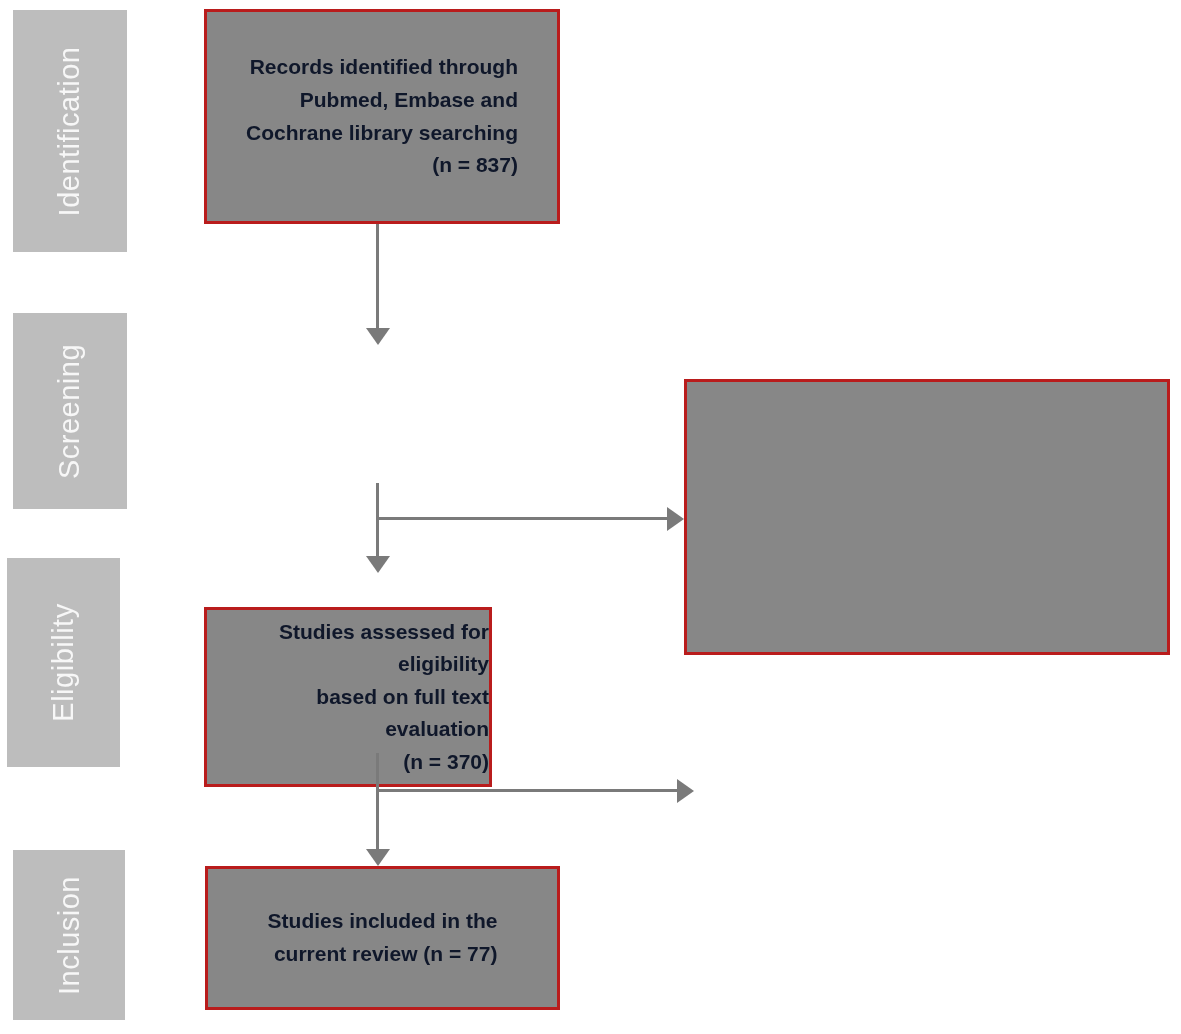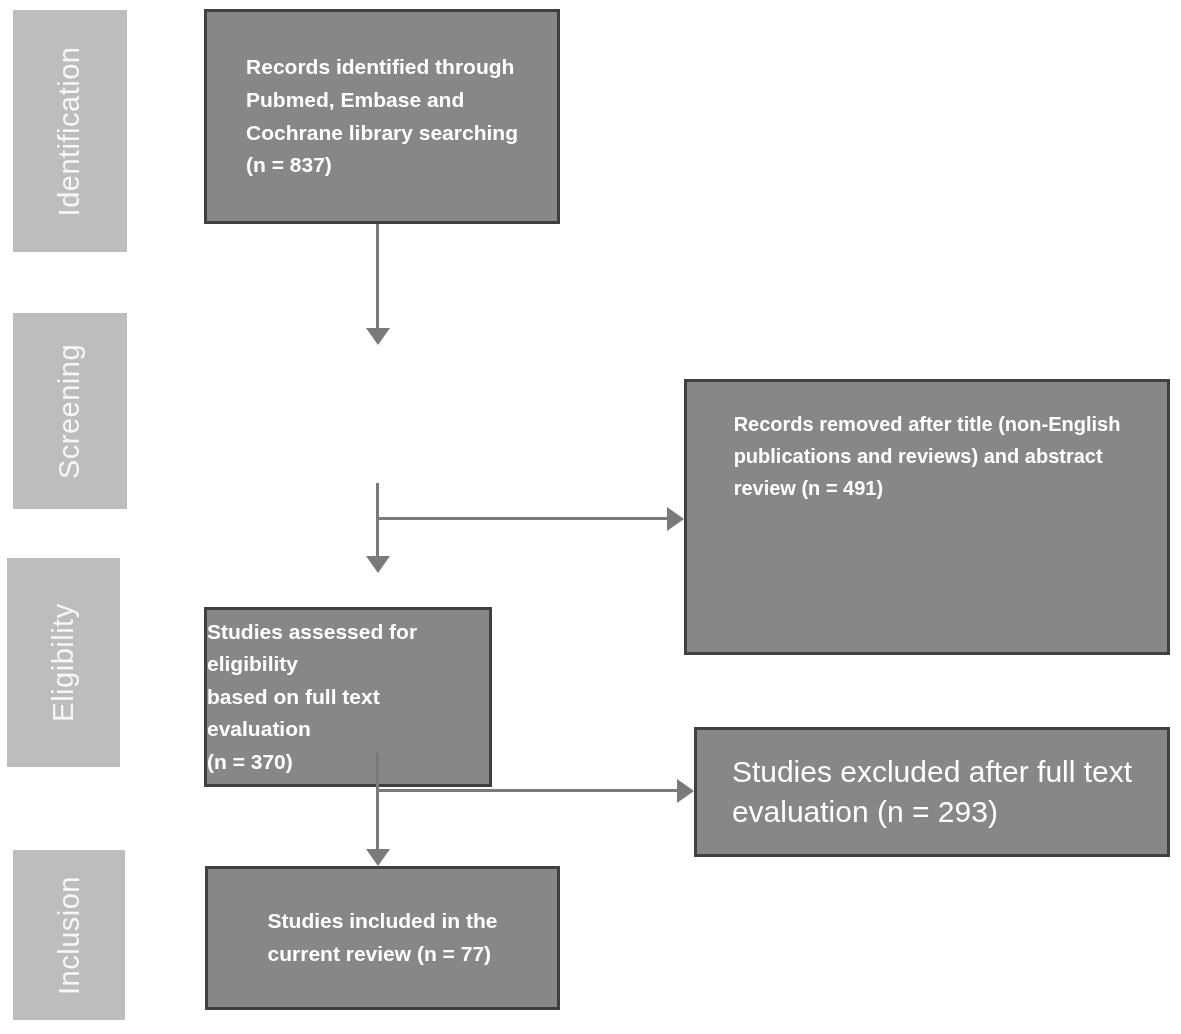--- a/index.html
+++ b/index.html
@@ -33,26 +33,26 @@
   }
   .stage-identification { left: 13px; top: 10px;  width: 114px; height: 242px; }
   .stage-screening      { left: 13px; top: 313px; width: 114px; height: 196px; }
   .stage-eligibility    { left: 7px;  top: 558px; width: 113px; height: 209px; }
   .stage-inclusion      { left: 13px; top: 850px; width: 112px; height: 170px; }
 
   
   .fbox {
     position: absolute;
     background: #878787;
-    border: 3px solid #404040;
-    color: #ffffff;
+    border: 3px solid #b91c1c;
+    color: #0f172a;
     display: flex;
     align-items: center;
     justify-content: center;
-    text-align: left;
+    text-align: right;
   }
   .fbox .box-text {
     white-space: pre-line;
     font-size: 21px;
     font-weight: 700;
     line-height: 1.55;
   }
   .box-identified { left: 204px; top: 9px;   width: 356px; height: 215px; }
   .box-screened   { left: 203px; top: 345px; width: 352px; height: 138px; }
   .box-eligible   { left: 204px; top: 607px; width: 288px; height: 180px; }
@@ -126,27 +126,20 @@
     <div class="box-text">Studies assessed for eligibility
 based on full text evaluation
 (n = 370)</div>
   </div>
   <div class="fbox box-included">
     <div class="box-text">Studies included in the
 current review (n = 77)</div>
   </div>
 
   <div class="fbox box-excl-title">
-    <div class="small-text">Records removed after title (non-English
-publications and reviews) and abstract
-review (n = 491)</div>
-  </div>
-  <div class="fbox box-excl-full">
-    <div class="box-text">Studies excluded after full text
-evaluation (n = 293)</div>
   </div>
 
   <div class="vline" style="left:376px; top:224px; height:106px;"></div>
   <div class="head-down" style="left:366px; top:328px;"></div>
 
   <div class="vline" style="left:376px; top:483px; height:74px;"></div>
   <div class="head-down" style="left:366px; top:556px;"></div>
   <div class="hline" style="left:378px; top:517px; width:290px;"></div>
   <div class="head-right" style="left:667px; top:507px;"></div>
 

